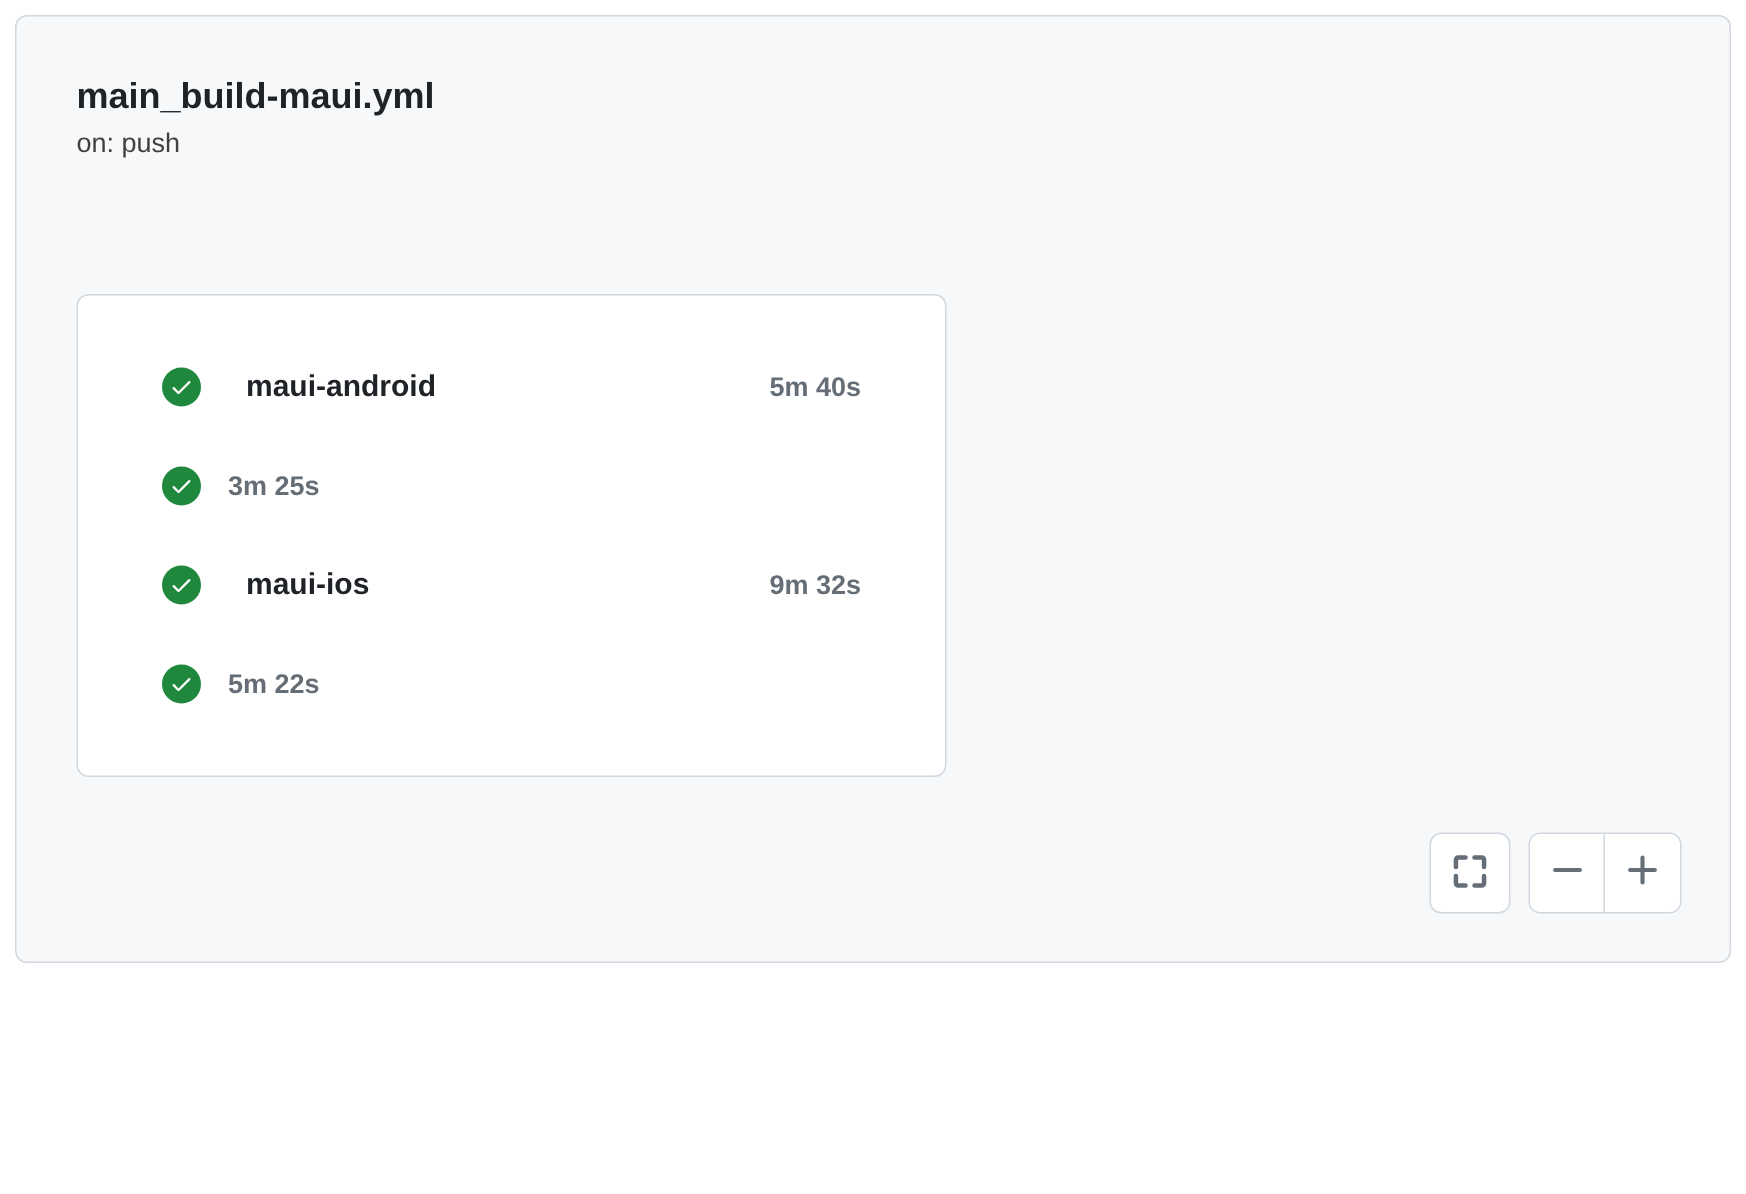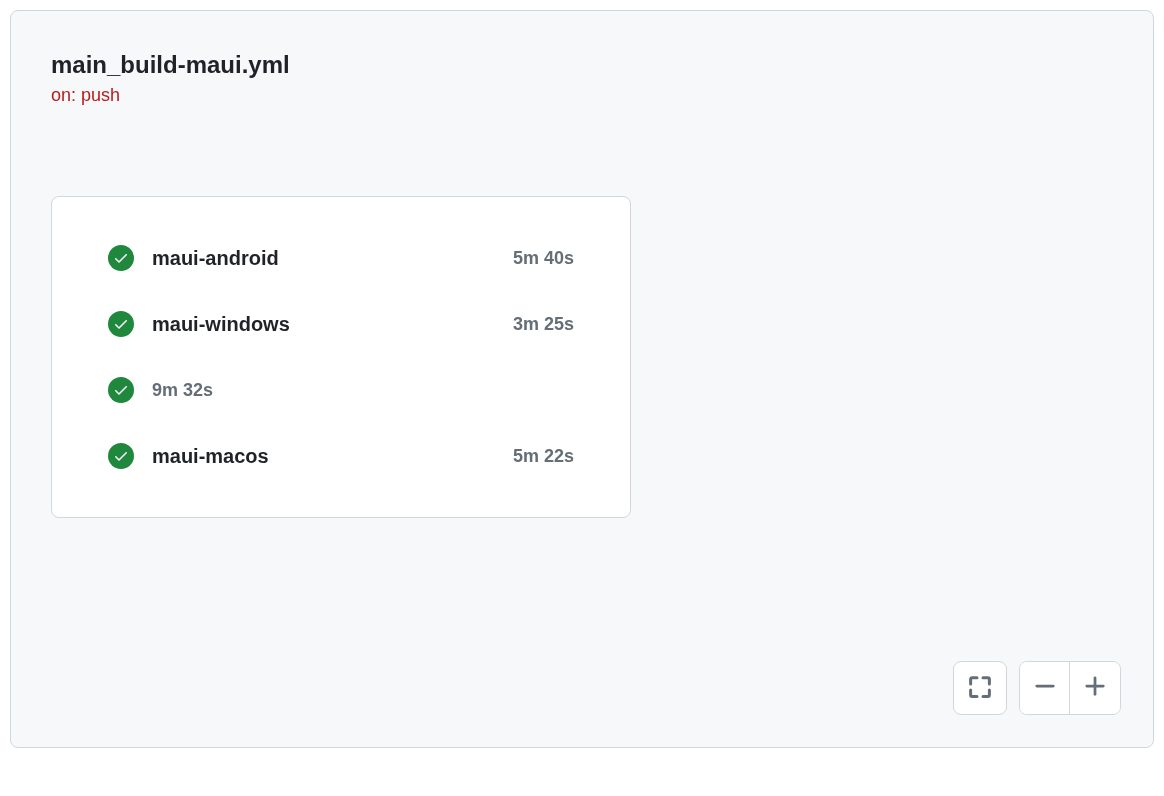--- a/index.html
+++ b/index.html
@@ -7,36 +7,36 @@
       margin: 0;
       padding: 0;
     }
     body {
       font-family: -apple-system, BlinkMacSystemFont, "Segoe UI", Helvetica, Arial, sans-serif;
       background: #ffffff;
       padding: 10px;
     }
     .workflow-panel {
       width: 1144px;
-      height: 738px;
+      height: 632px;
       background: #f6f8fa;
       border: 1px solid #d0d7de;
       border-radius: 8px;
       padding: 40px;
       position: relative;
     }
     .workflow-title {
       font-size: 24px;
       font-weight: 600;
       color: #1f2328;
       margin-bottom: 6px;
     }
     .workflow-trigger {
       font-size: 18px;
-      color: #b91c1c;
+      color: #404040;
       font-weight: 400;
     }
     .jobs-card {
       margin-top: 90px;
       width: 580px;
       background: #ffffff;
       border: 1px solid #d0d7de;
       border-radius: 8px;
       padding: 48px 56px 48px 56px;
     }
@@ -65,20 +65,21 @@
     .status-icon svg {
       width: 16px;
       height: 16px;
       fill: #ffffff;
     }
     .job-name {
       font-size: 20px;
       font-weight: 600;
       color: #1f2328;
       flex: 1;
+      margin-left: 12px;
     }
     .job-duration {
       font-size: 18px;
       color: #656d76;
       font-weight: 700;
     }
     .controls {
       position: absolute;
       right: 32px;
       bottom: 32px;
@@ -149,40 +150,39 @@
       <span class="job-name">maui-android</span>
       <span class="job-duration">5m 40s</span>
     </div>
 
     <div class="job-row">
       <span class="status-icon">
         <svg viewBox="0 0 16 16">
             <path d="M13.78 4.22a.75.75 0 0 1 0 1.06l-7.25 7.25a.75.75 0 0 1-1.06 0L2.22 9.28a.75.75 0 0 1 1.06-1.06L6 10.94l6.72-6.72a.75.75 0 0 1 1.06 0Z"></path>
           </svg>
       </span>
-      <span class="job-name">maui-windows</span>
       <span class="job-duration">3m 25s</span>
     </div>
 
     <div class="job-row">
       <span class="status-icon">
         <svg viewBox="0 0 16 16">
             <path d="M13.78 4.22a.75.75 0 0 1 0 1.06l-7.25 7.25a.75.75 0 0 1-1.06 0L2.22 9.28a.75.75 0 0 1 1.06-1.06L6 10.94l6.72-6.72a.75.75 0 0 1 1.06 0Z"></path>
           </svg>
       </span>
+      <span class="job-name">maui-ios</span>
       <span class="job-duration">9m 32s</span>
     </div>
 
     <div class="job-row">
       <span class="status-icon">
         <svg viewBox="0 0 16 16">
             <path d="M13.78 4.22a.75.75 0 0 1 0 1.06l-7.25 7.25a.75.75 0 0 1-1.06 0L2.22 9.28a.75.75 0 0 1 1.06-1.06L6 10.94l6.72-6.72a.75.75 0 0 1 1.06 0Z"></path>
           </svg>
       </span>
-      <span class="job-name">maui-macos</span>
       <span class="job-duration">5m 22s</span>
     </div>
 
   </div>
 
   <div class="controls">
     <button class="control-btn fullscreen-btn">
       <span>
         <svg viewBox="0 0 16 16" fill="none" stroke="currentColor" stroke-width="2" stroke-linecap="round">
           <path d="M1.75 10v3.25a1 1 0 0 0 1 1H6"></path>

